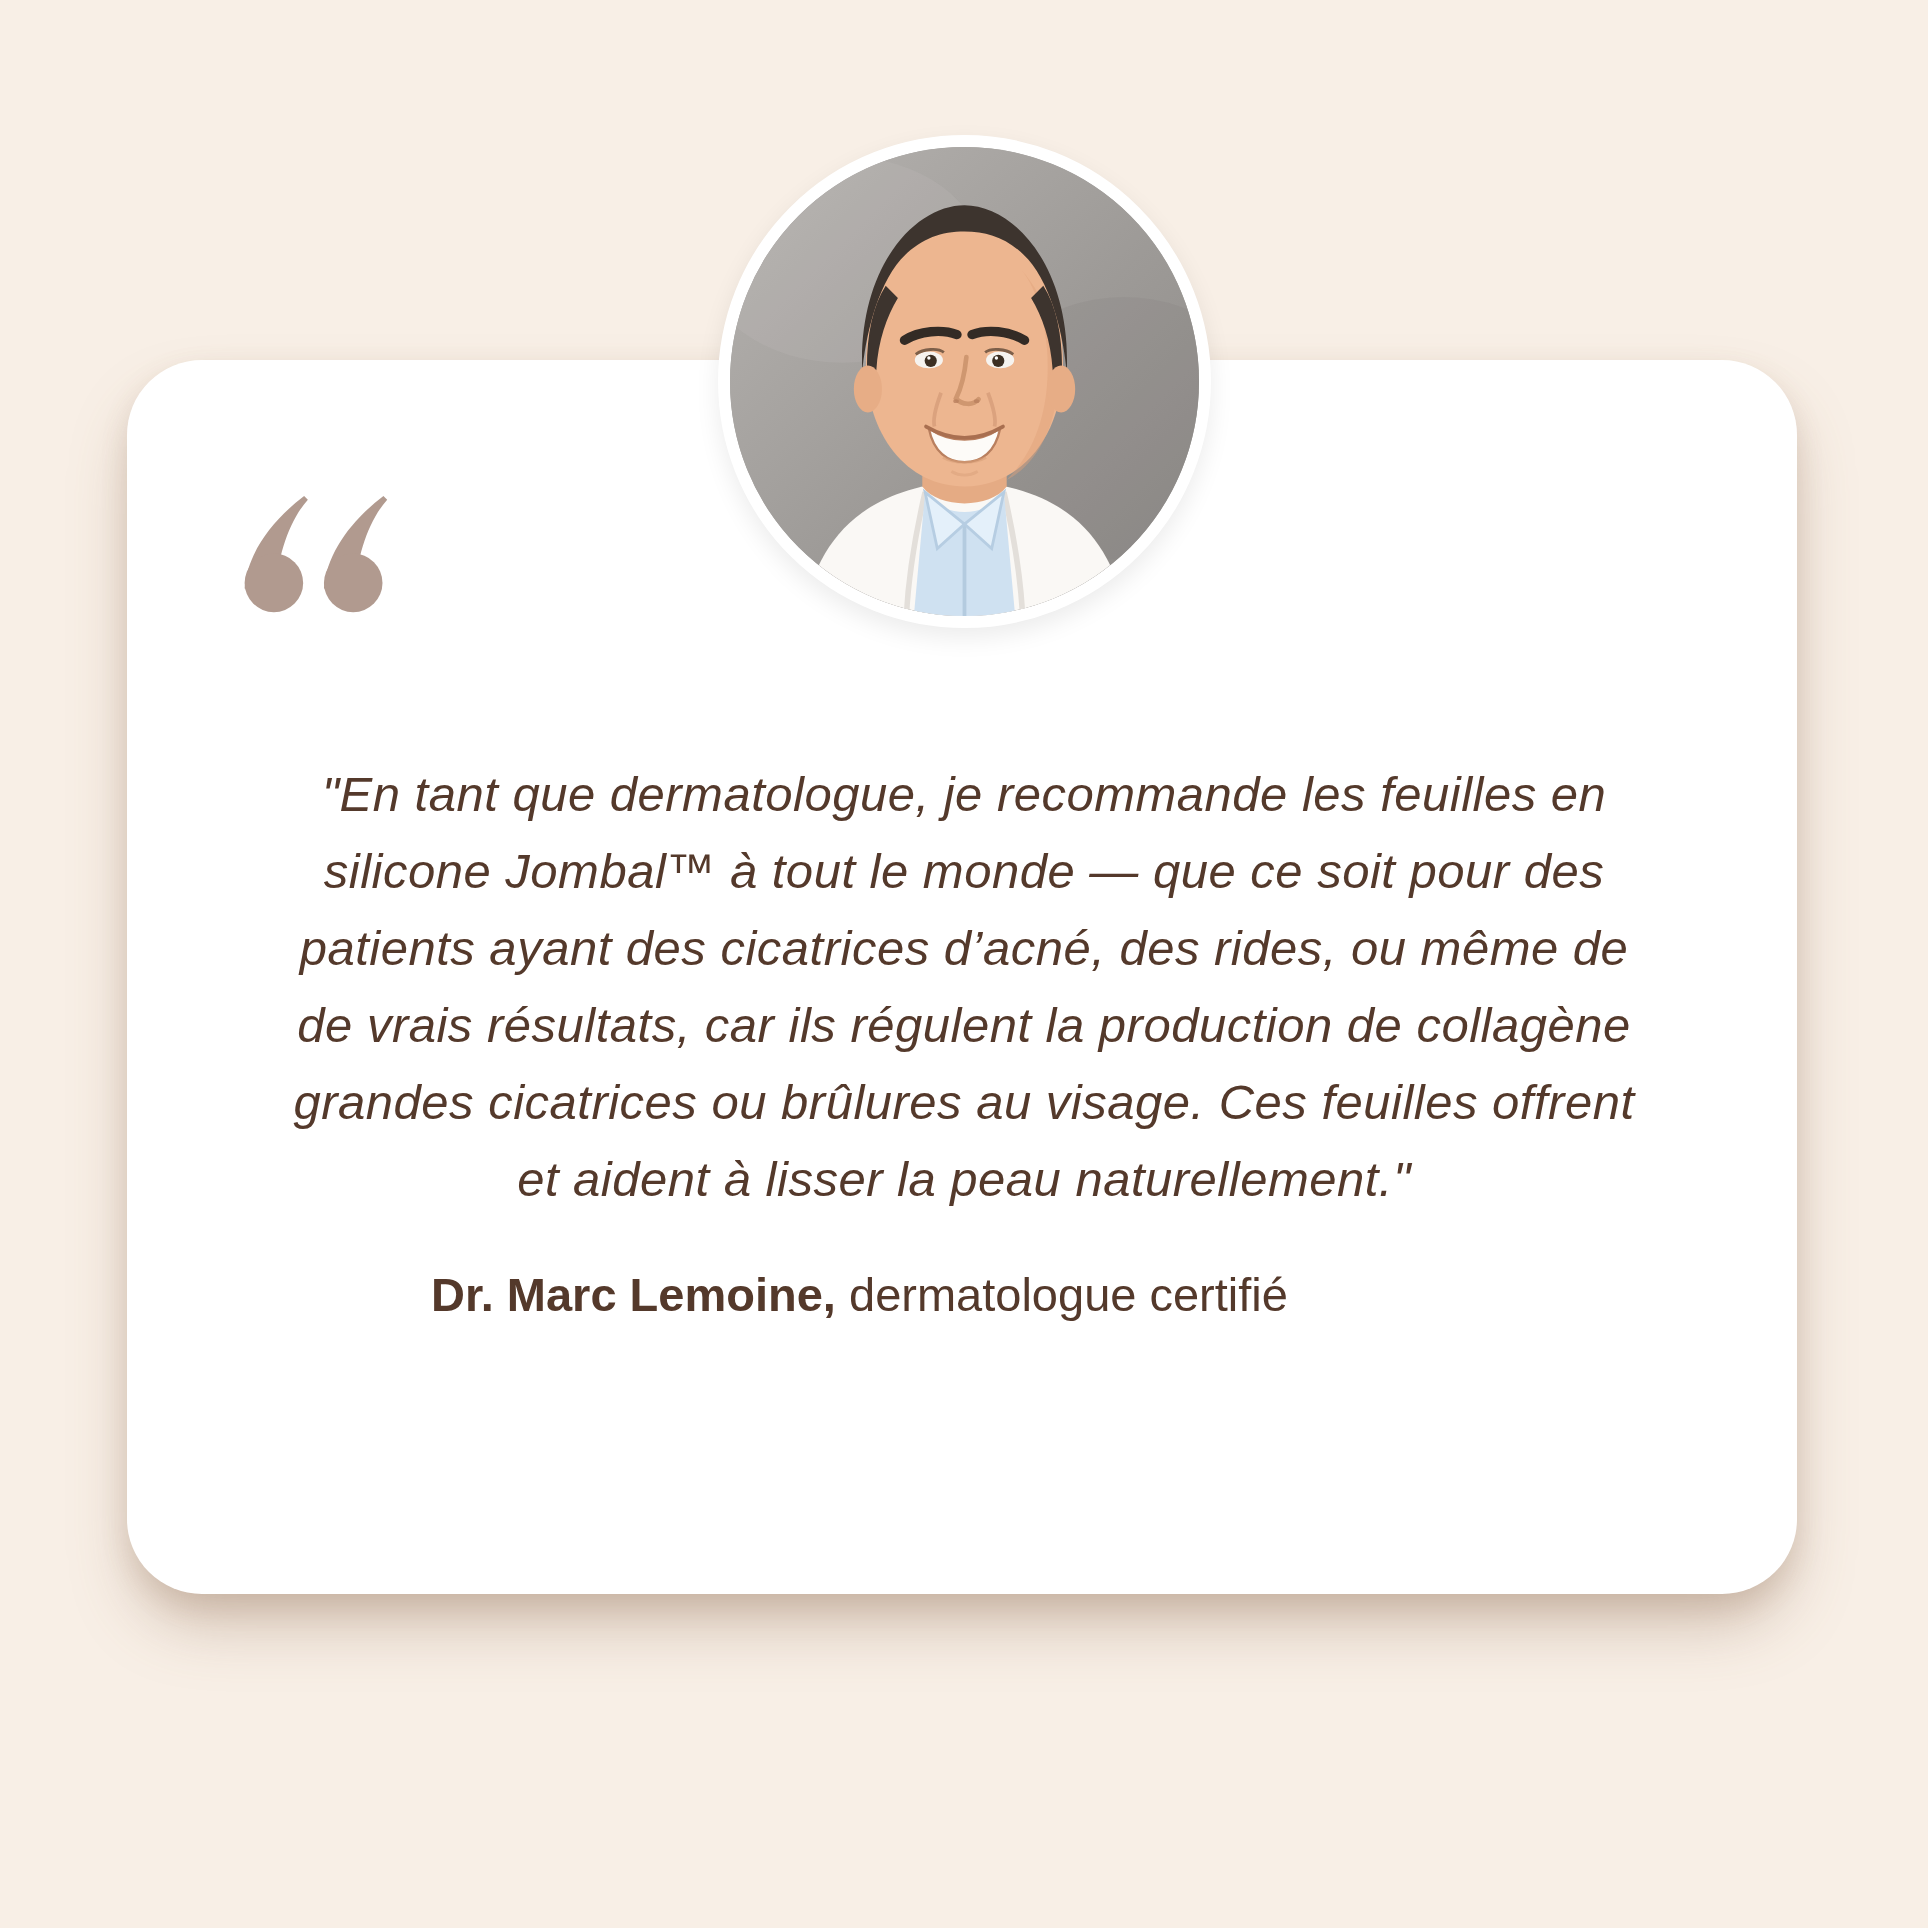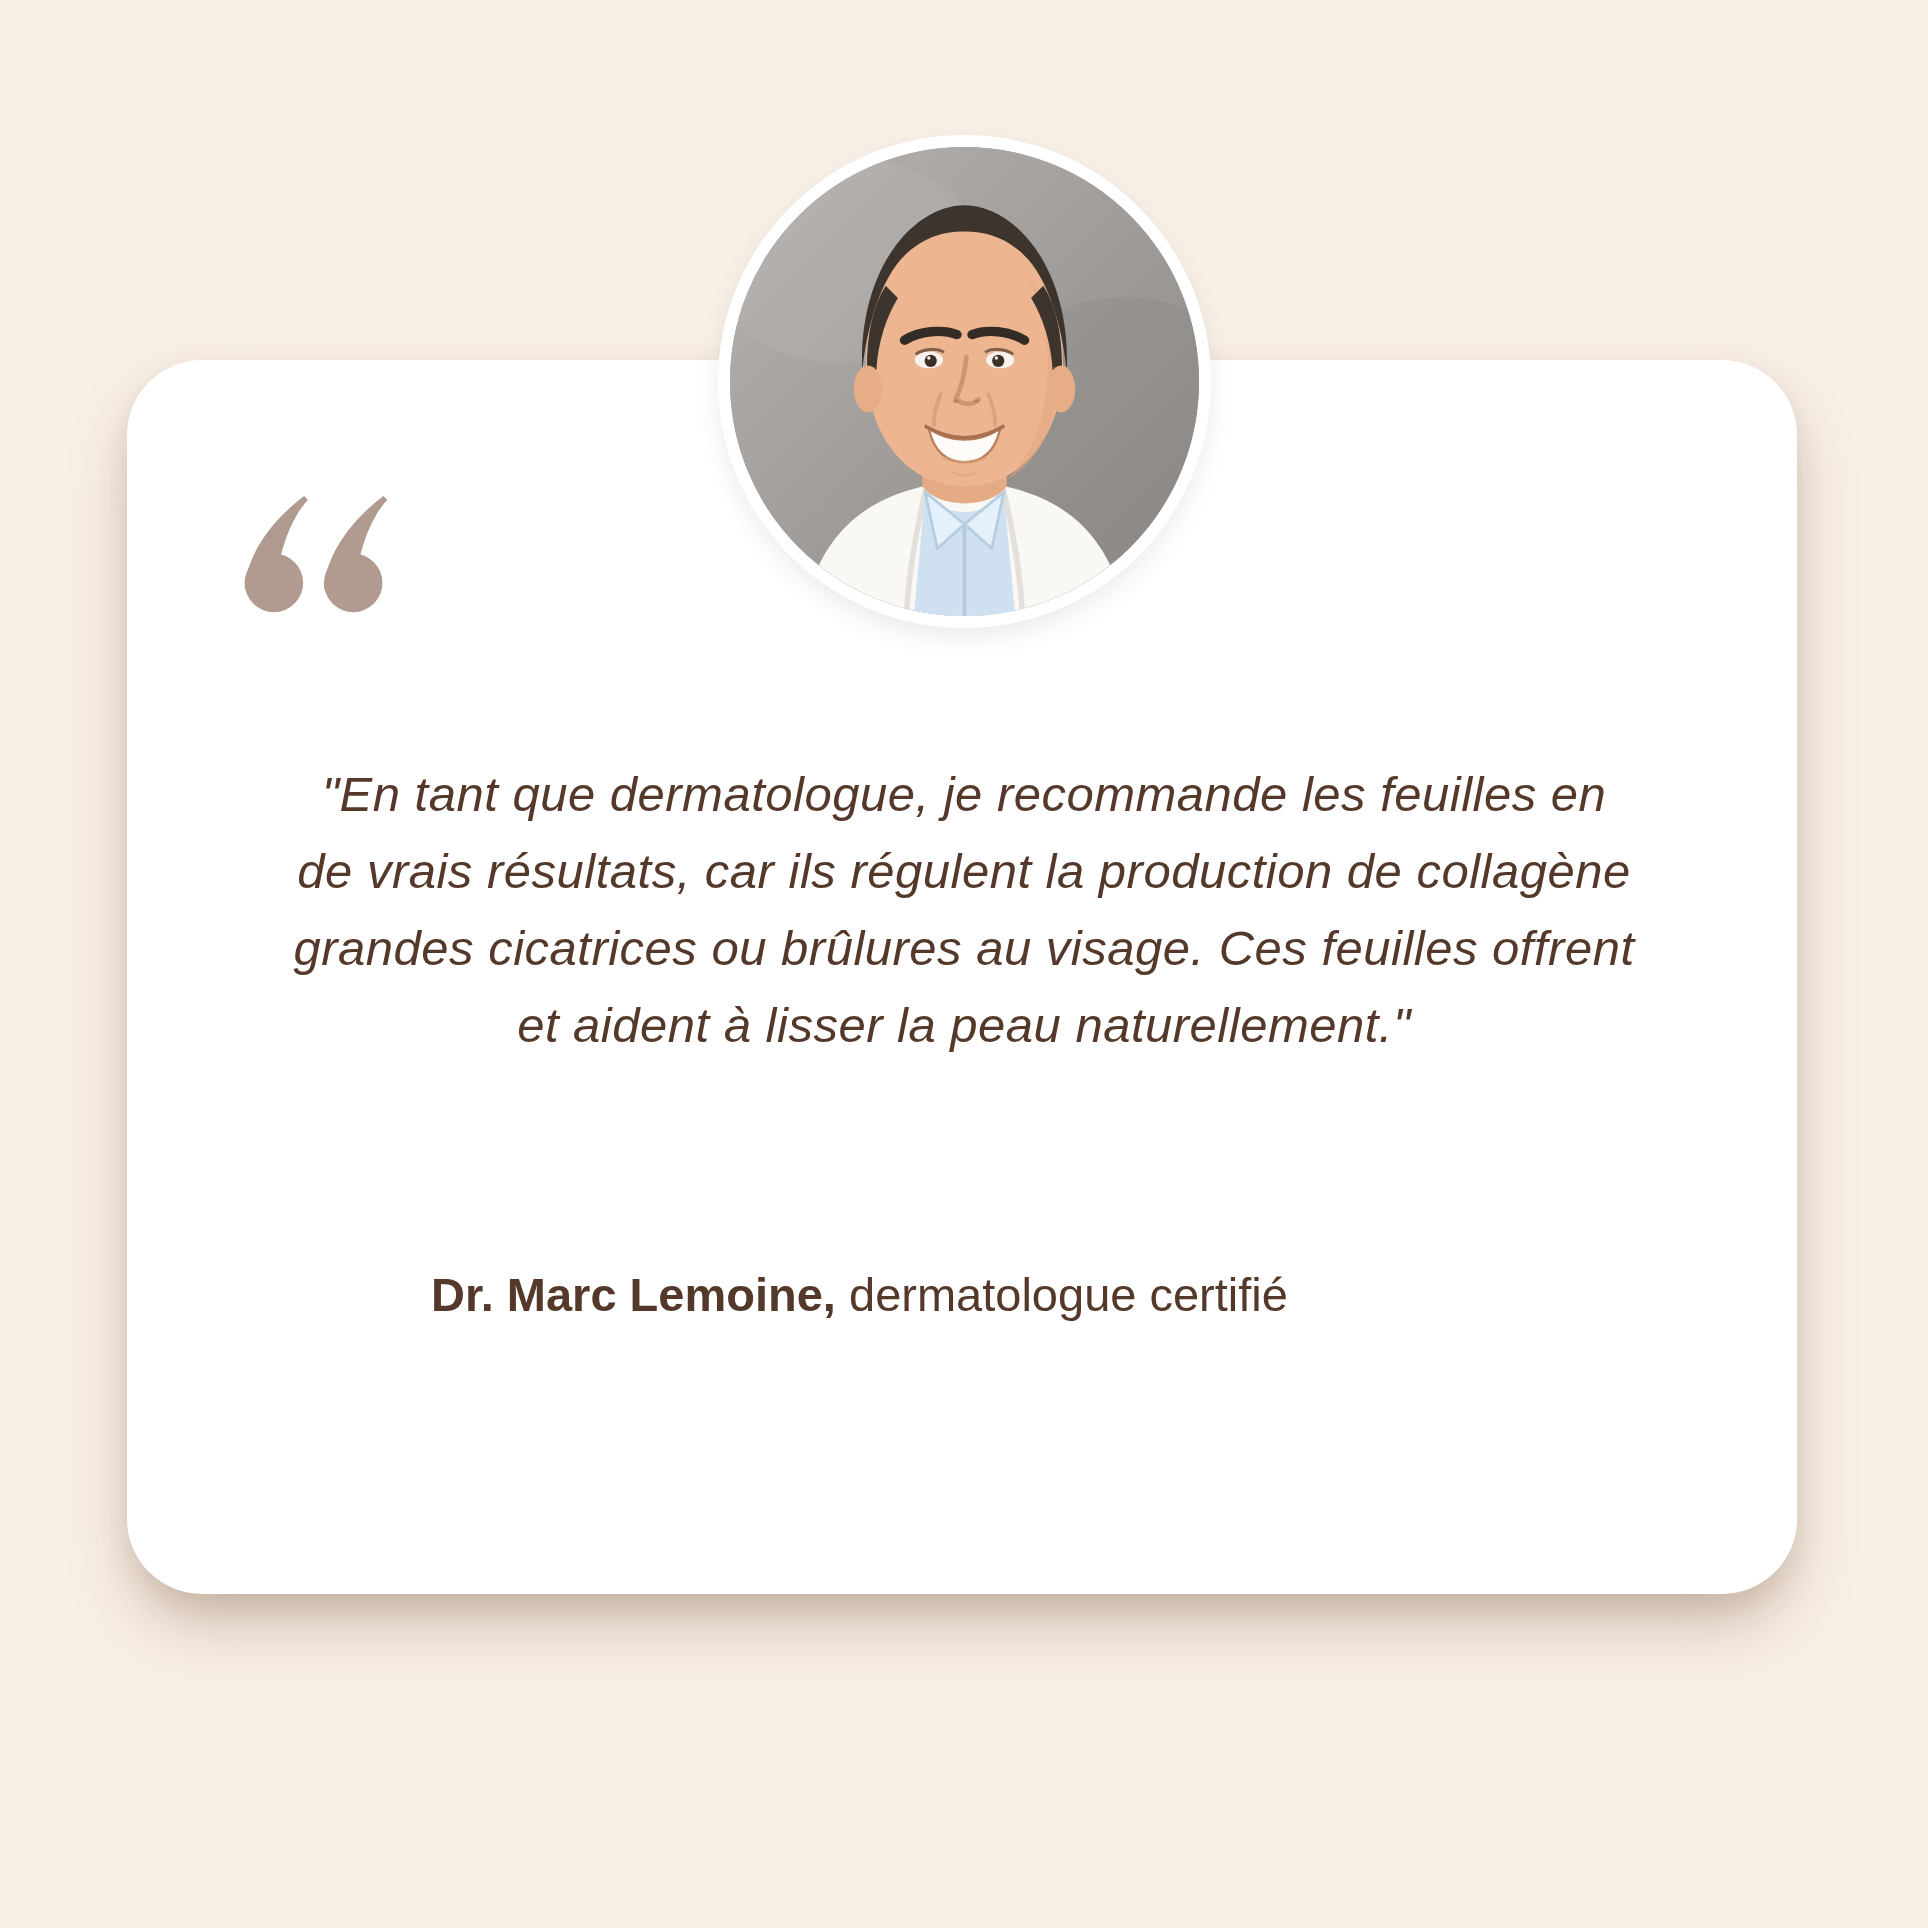--- a/index.html
+++ b/index.html
@@ -113,20 +113,22 @@
 
       <path d="M212,300 C236,316 264,316 288,300 C283,325 268,336 250,336 C232,336 217,325 212,300 Z" fill="#fdfbf8" stroke="#b97f5e" stroke-width="2.5"></path>
       <path d="M209,298 C237,314 263,314 291,298" fill="none" stroke="#a96f50" stroke-width="4" stroke-linecap="round"></path>
       <path d="M227,331 C240,338 260,338 273,331" fill="none" stroke="#d9a07a" stroke-width="3" opacity="0.6"></path>
       <path d="M236,346 C245,351 255,351 264,346" fill="none" stroke="#d9a07a" stroke-width="3" opacity="0.5"></path>
     </svg>
   </div>
 
   <div class="quote">
     <div class="line">"En tant que dermatologue, je recommande les feuilles en</div>
+    <div class="line">silicone Jombal™ à tout le monde — que ce soit pour des</div>
+    <div class="line">patients ayant des cicatrices d’acné, des rides, ou même de</div>
     <div class="line">de vrais résultats, car ils régulent la production de collagène</div>
     <div class="line">grandes cicatrices ou brûlures au visage. Ces feuilles offrent</div>
     <div class="line">et aident à lisser la peau naturellement."</div>
   </div>
 
   <div class="attribution">
     <span class="name">Dr. Marc Lemoine,</span>
     <span class="role">dermatologue certifié</span>
   </div>
 

